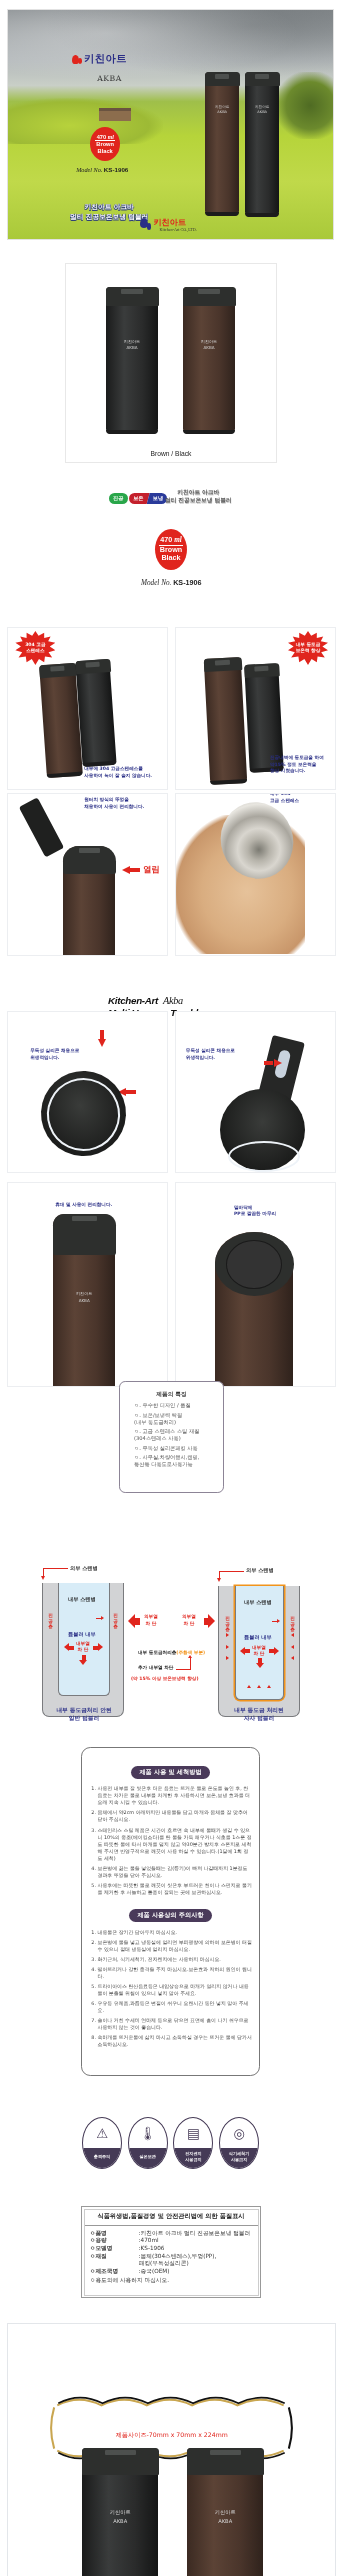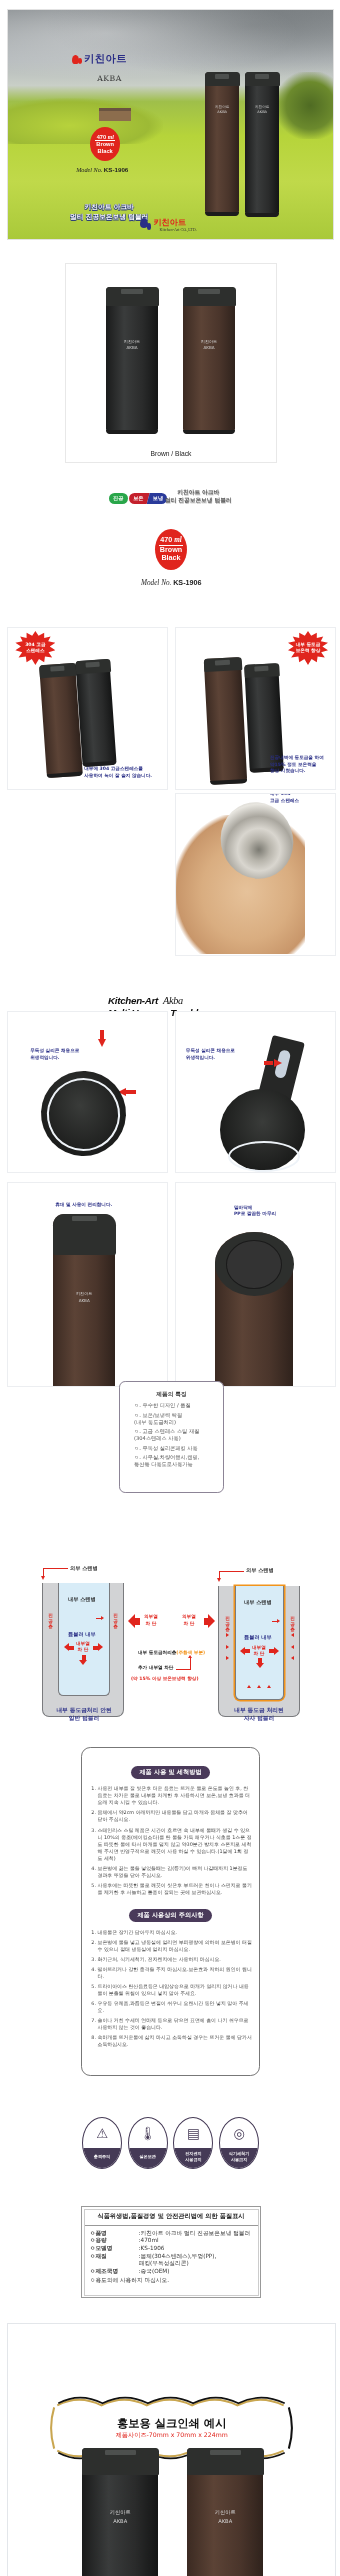--- a/index.html
+++ b/index.html
@@ -238,20 +238,30 @@
       </div>
     <div class="tumbler black" style="left:71px;top:36px;width:34px;height:108px;transform:rotate(-3deg)">
         <div class="cap"></div>
         <div class="base"></div>
       </div>
     <div class="txt" style="left:94px;top:127px;white-space:pre-line">진공내벽에 동도금을 하여
 약15% 정도 보온력을
 향상 시켰습니다.</div>
   </div>
 
+  <div class="feat" style="left:7.2px;top:793px;height:163px">
+    <div class="txt" style="left:76px;top:3.1px;white-space:pre-line">원터치 방식의 뚜껑을
+채용하여 사용이 편리합니다.</div>
+    <div class="tumbler brown" style="left:55px;top:52px;width:52px;height:118px;border-radius:15.5px 15.5px 0 0">
+        <div class="cap" style="height:28px;border-radius:15.5px 15.5px 2.1px 2.1px"></div>
+      </div>
+    <div style="position:absolute;left:23px;top:5.2px;width:20.6px;height:57px;background:#1f201f;border-radius:3.1px;transform:rotate(-28deg)"></div>
+    <div class="red-arrow" style="left:114px;top:72px"></div>
+    <div class="open-label" style="left:135px;top:70px">열림</div>
+  </div>
   <div class="feat" style="left:175px;top:793px;height:163px">
     <div class="txt" style="left:94px;top:-3.1px;white-space:pre-line">내부 304
 고급 스텐레스</div>
     <div style="position:absolute;left:0;top:20.6px;width:129px;height:139px;background:radial-gradient(ellipse at 55% 55%, #e6c29a 0%, #d9ad80 45%, #c8966a 70%, transparent 75%)"></div>
     <div style="position:absolute;left:45px;top:8.2px;width:72px;height:77px;border-radius:50%;background:radial-gradient(circle at 48% 62%, #7b7a72 0%, #b6b3aa 18%, #d9d6cf 35%, #a9a69e 55%, #e8e6e0 75%, #b4b1a9 100%);transform:rotate(-20deg)"></div>
   </div>
 
   <div class="ka-title">
     <div><span>Kitchen-Art</span>&nbsp; <span class="script">Akba</span></div>
     <div>Multi Vacuum Tumbler</div>
@@ -472,23 +482,20 @@
 
   <div class="promo">
     <svg class="scallop" viewBox="0 0 480 132">
       <path d="M18 22 Q60 0 104 22 Q148 0 192 22 Q236 0 280 22 Q324 0 368 22 Q412 0 458 22" fill="none" stroke="#c9a650" stroke-width="4"></path>
       <path d="M20 18 Q62 -4 106 18 Q150 -4 194 18 Q238 -4 282 18 Q326 -4 370 18 Q414 -4 460 18" fill="none" stroke="#111" stroke-width="3"></path>
       <path d="M18 110 Q60 132 104 110 Q148 132 192 110 Q236 132 280 110 Q324 132 368 110 Q412 132 458 110" fill="none" stroke="#c9a650" stroke-width="4"></path>
       <path d="M20 114 Q62 136 106 114 Q150 136 194 114 Q238 136 282 114 Q326 136 370 114 Q414 136 460 114" fill="none" stroke="#111" stroke-width="3"></path>
       <path d="M12 26 Q0 66 12 106" fill="none" stroke="#c9a650" stroke-width="4"></path>
       <path d="M468 26 Q480 66 468 106" fill="none" stroke="#111" stroke-width="4"></path>
     </svg>
-    <div class="scallop" style="pointer-events:none">
-      <div class="lbl">홍보용 실크인쇄 예시</div>
-    </div>
     <div class="size-note">제품사이즈-70mm x 70mm x 224mm</div>
 
     <div class="tumbler black" style="left:74px;top:124px;width:76px;height:262px">
       <div class="cap" style="height:27px"></div>
       <div class="mark" style="top:61px;font-size:5.2px;line-height:7.2px">키친아트</div>
       <div class="mark" style="top:71px;font-size:5.2px">AKBA</div>
 
     </div>
     <div class="tumbler brown" style="left:179px;top:124px;width:76px;height:262px">
       <div class="cap" style="height:27px"></div>

